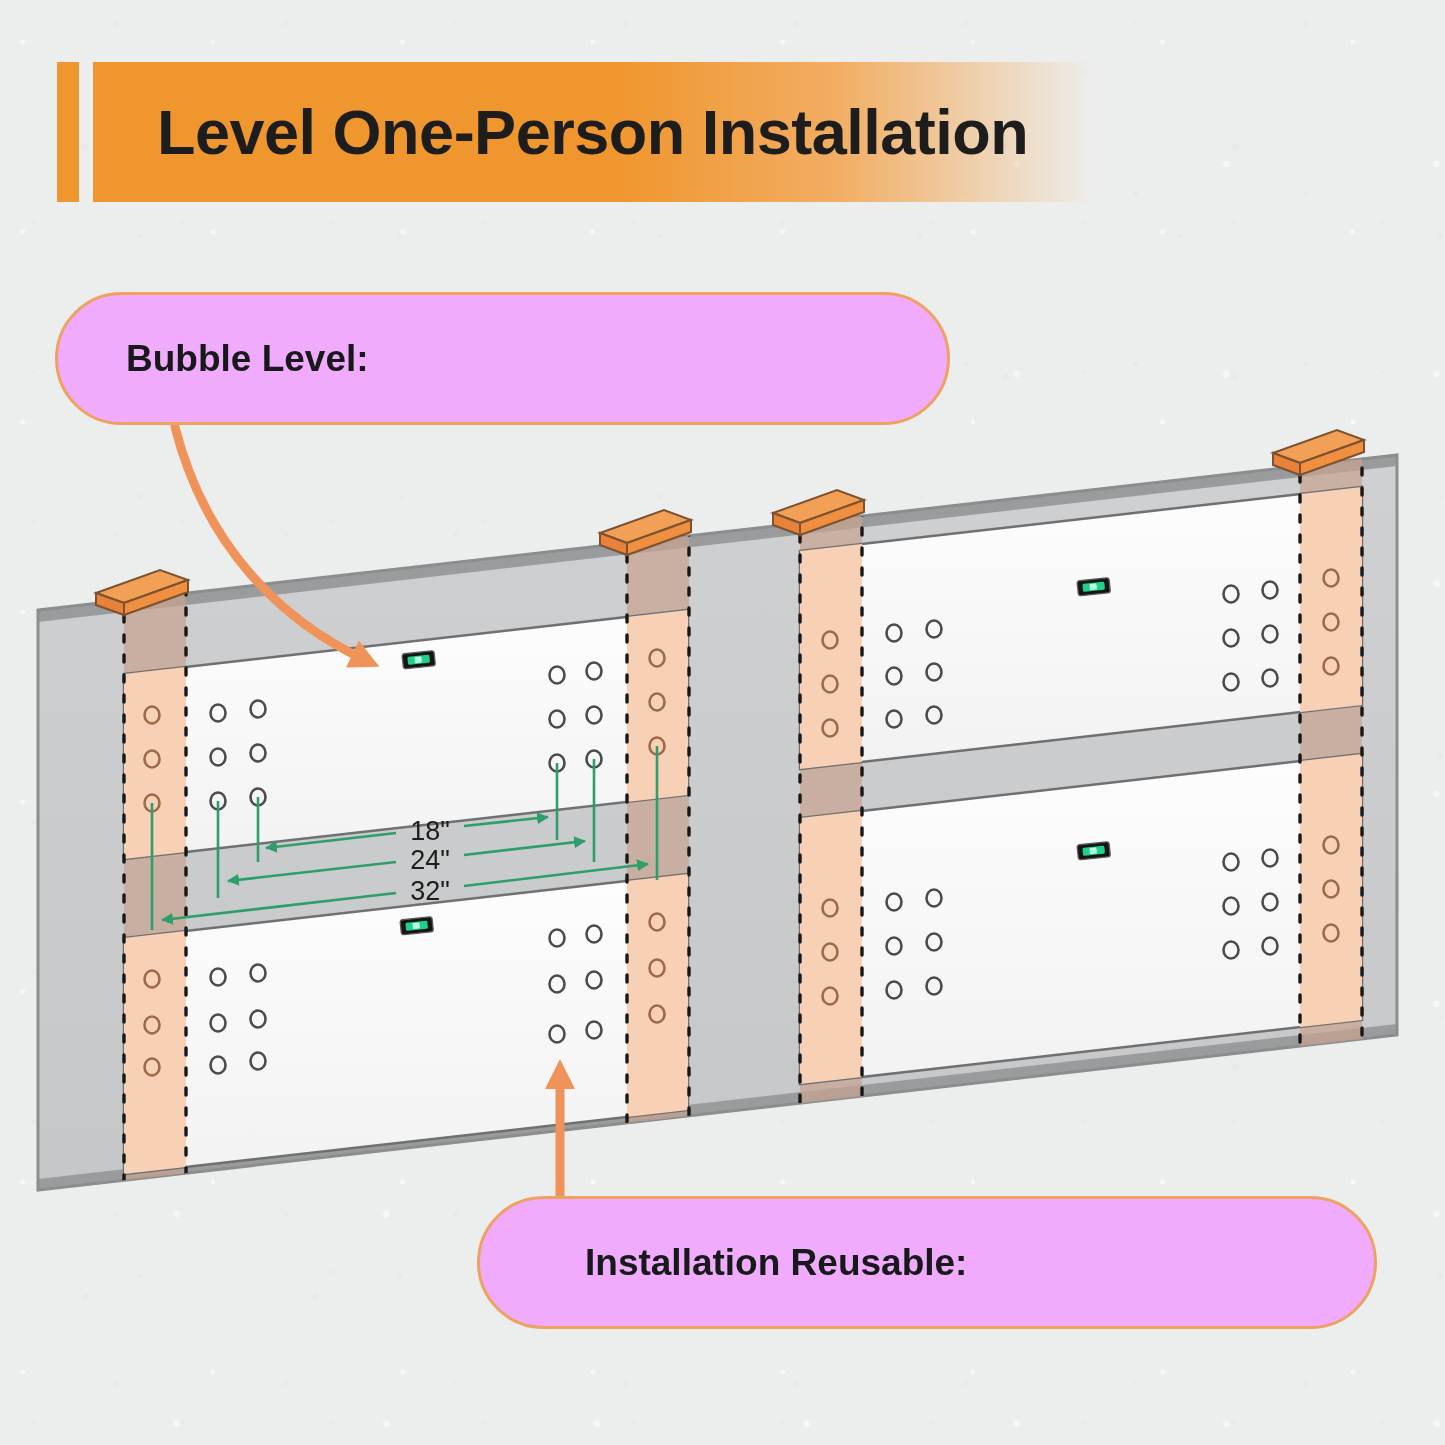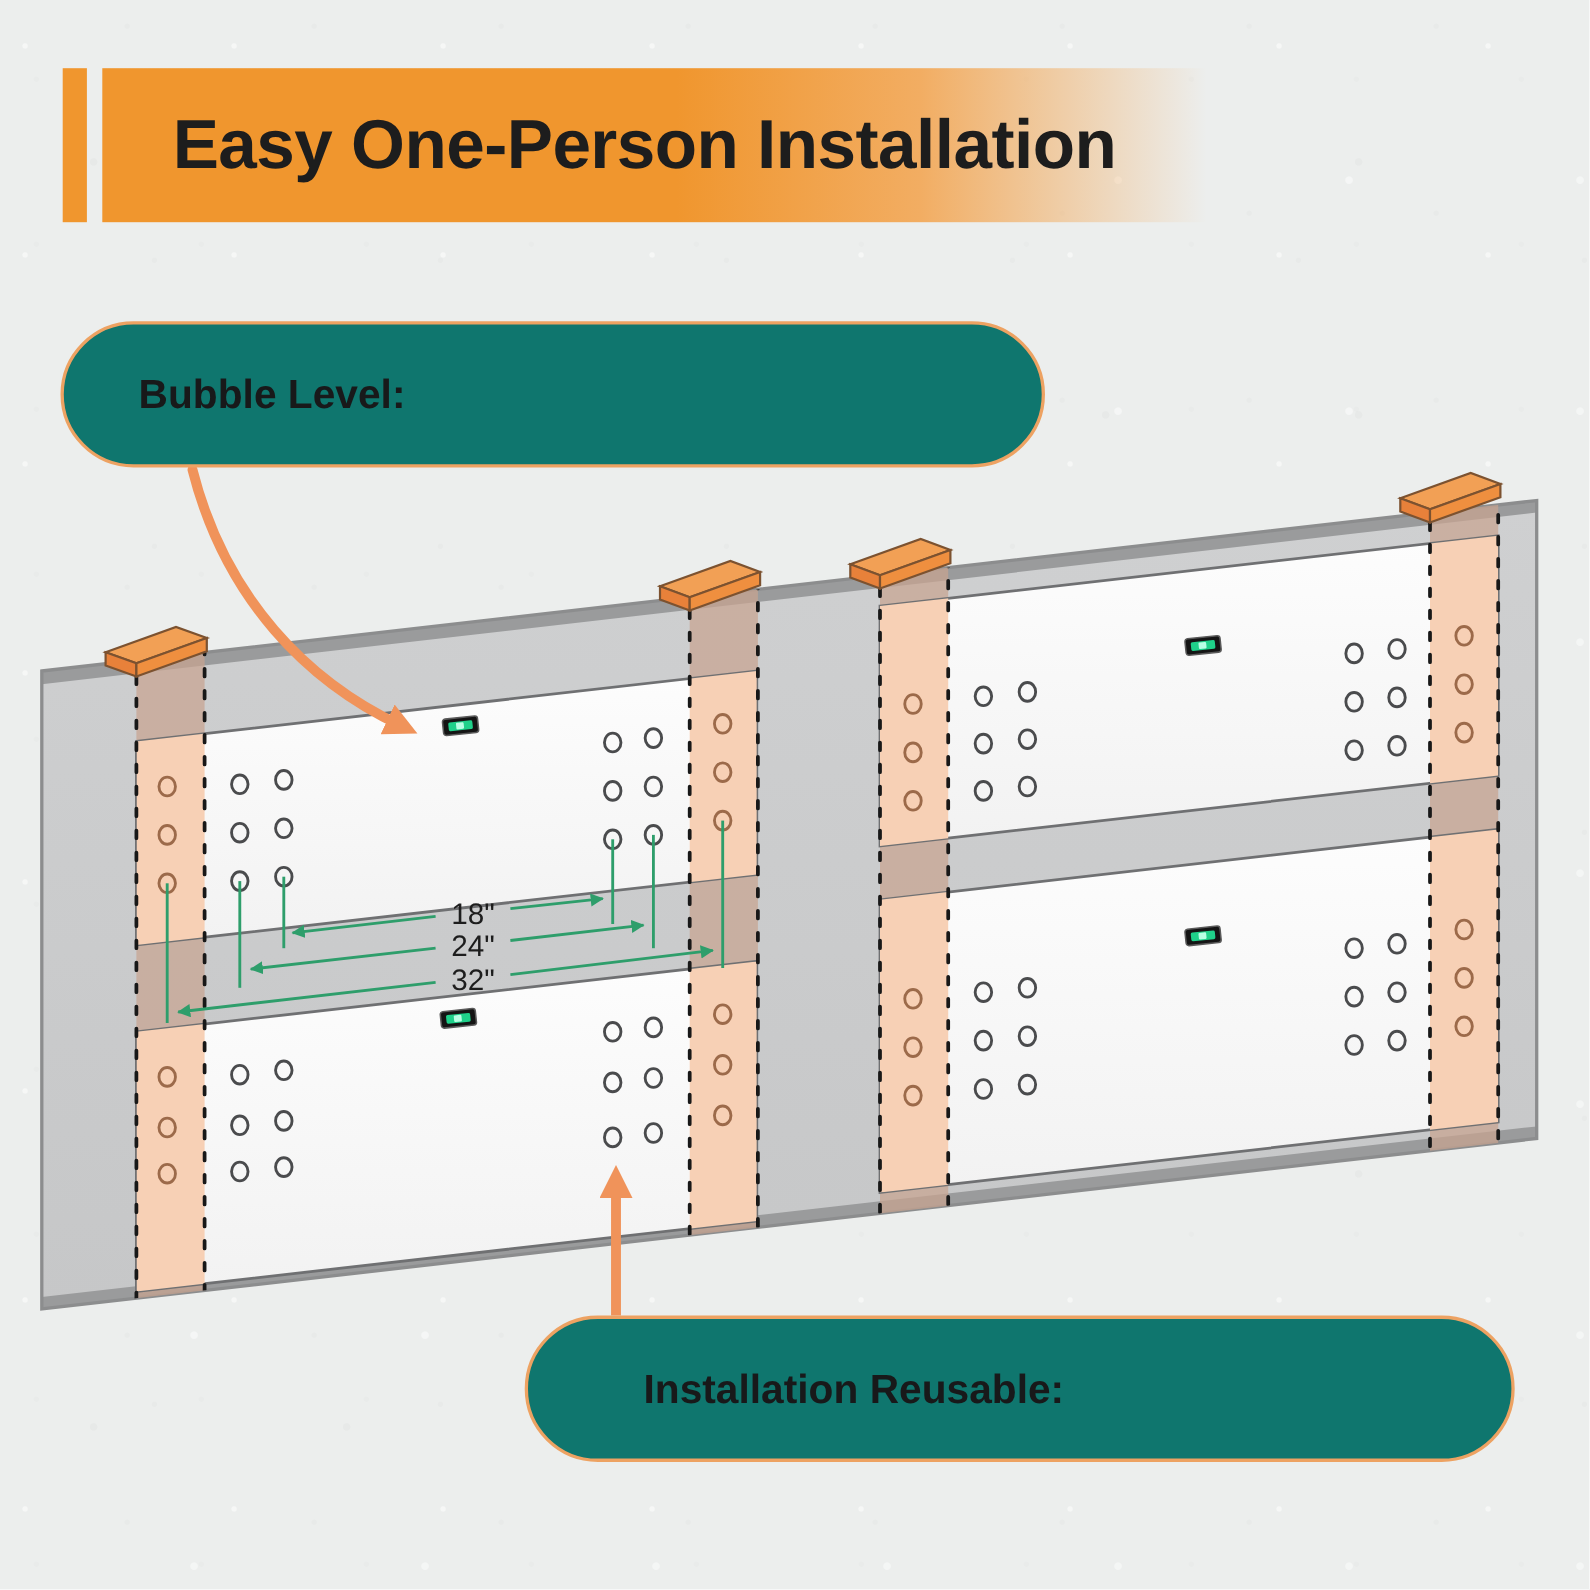--- a/index.html
+++ b/index.html
@@ -66,21 +66,21 @@
     font-weight: bold;
     color: #1d1d1d;
     letter-spacing: -0.5px;
     white-space: nowrap;
   }
 
   
   .callout {
     position: absolute;
     box-sizing: border-box;
-    background: #0f766e;
+    background: #f0abfc;
     border: 3px solid #eda262;
     border-radius: 70px;
     display: flex;
     flex-direction: column;
     justify-content: center;
   }
   .callout .c-title {
     font-size: 37px;
     font-weight: bold;
     color: #18191a;
@@ -371,21 +371,21 @@
     </g>
 
     <path d="M 175,427 C 205,545 280,620 365,660" fill="none" stroke="#f0935a" stroke-width="9" stroke-linecap="round" marker-end="url(#orangeHead)"></path>
 
     <path d="M 560,1196 L 560,1075" fill="none" stroke="#f0935a" stroke-width="9" stroke-linecap="butt" marker-end="url(#orangeHead)"></path>
   </svg>
 
   <div id="header">
     <div id="header-accent"></div>
     <div id="header-bar"></div>
-    <div id="header-title">Easy One-Person Installation</div>
+    <div id="header-title">Level One-Person Installation</div>
   </div>
 
   <div class="callout" id="callout-bubble">
     <div class="c-title">Bubble Level:</div>
   </div>
 
   <div class="callout" id="callout-template">
     <div class="c-title">Installation Reusable:</div>
   </div>
 

